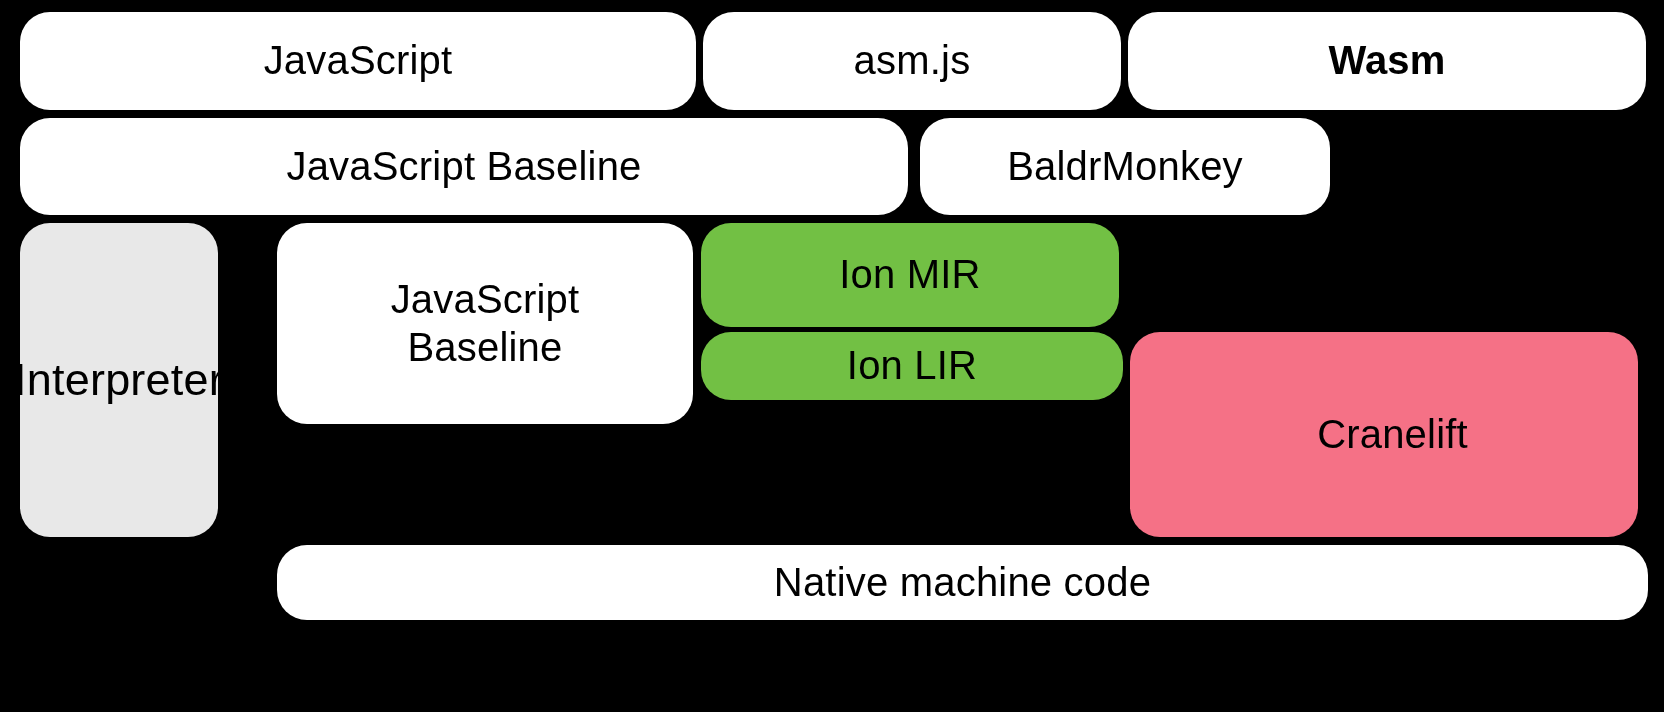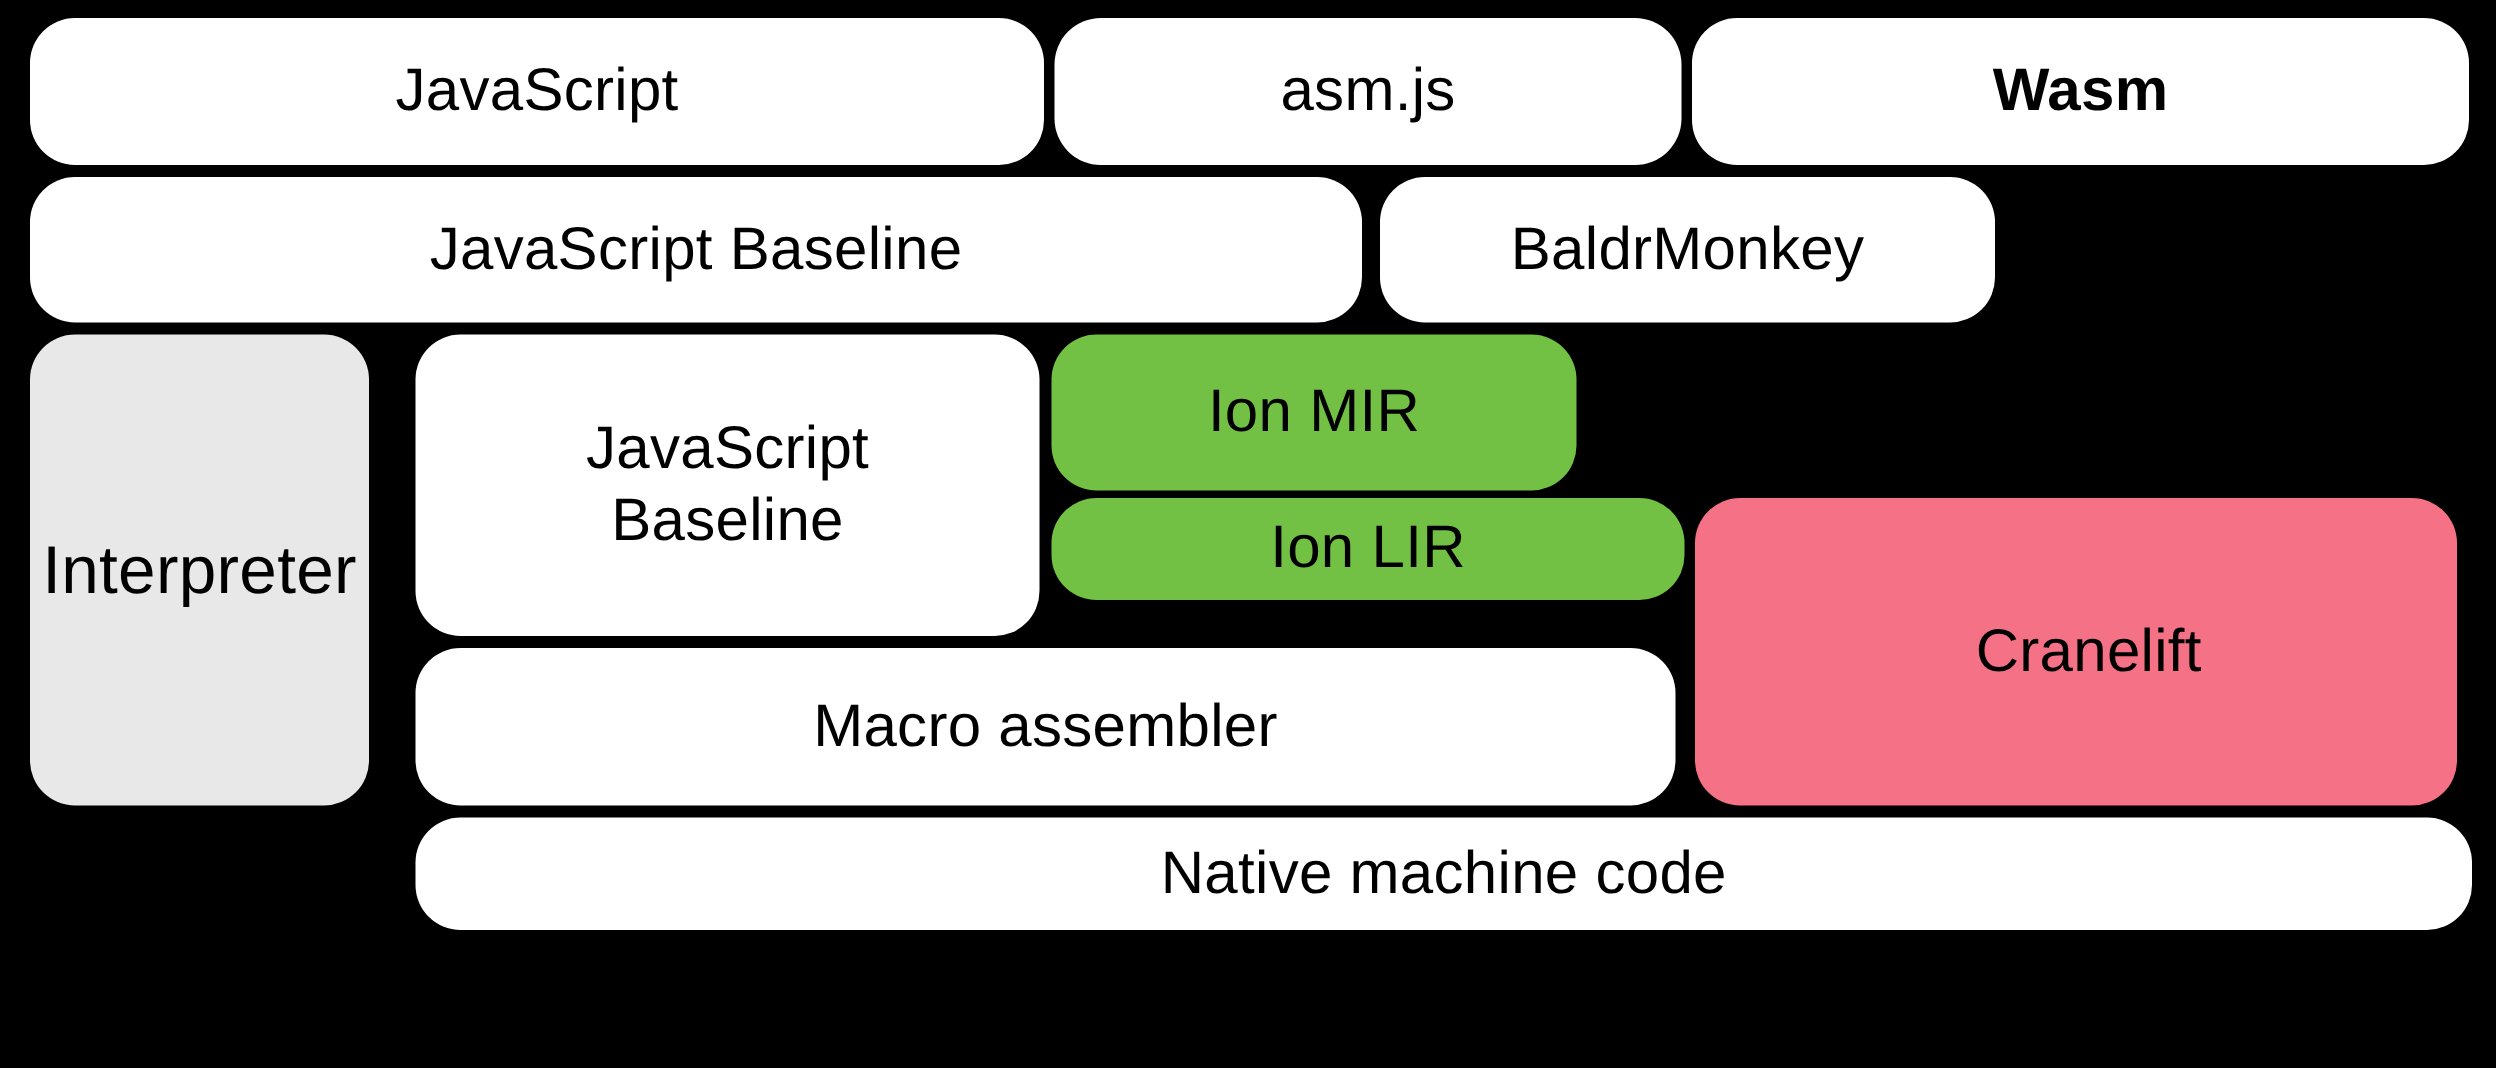--- a/index.html
+++ b/index.html
@@ -44,23 +44,23 @@
   
   .n-javascript      { left: 20px;   top: 12px;  width: 676px;  height: 98px;  }
   .n-asmjs           { left: 703px;  top: 12px;  width: 418px;  height: 98px; border-radius: 31px;  }
   .n-wasm            { left: 1128px; top: 12px;  width: 518px;  height: 98px; font-weight: bold;  }
 
   
   .n-jsbytecode      { left: 20px;   top: 118px; width: 888px;  height: 97px;  }
   .n-baldrmonkey     { left: 920px;  top: 118px; width: 410px;  height: 97px;  }
 
   
-  .n-interpreter     { left: 20px;   top: 223px; width: 226px;  height: 314px; font-size: 45px; }
+  .n-interpreter     { left: 20px;   top: 223px; width: 198px;  height: 314px; font-size: 45px; }
   .n-jsbaseline      { left: 277px;  top: 223px; width: 416px;  height: 201px; }
-  .n-ionmir          { left: 701px;  top: 223px; width: 350px;  height: 104px; }
+  .n-ionmir          { left: 701px;  top: 223px; width: 418px;  height: 104px; }
   .n-ionlir          { left: 701px;  top: 332px; width: 422px;  height: 68px;  }
   .n-cranelift       { left: 1130px; top: 332px; width: 508px;  height: 205px; }
   .n-macroassembler  { left: 277px;  top: 432px; width: 840px;  height: 105px; }
 
   
   .n-nativemachine   { left: 277px;  top: 545px; width: 1371px; height: 75px; }
 </style>
 </head>
 <body>
 
@@ -80,17 +80,16 @@
 
   <div class="node n-jsbaseline">JavaScript
 Baseline</div>
 
   <div class="node green n-ionmir">Ion MIR</div>
 
   <div class="node green n-ionlir">Ion LIR</div>
 
   <div class="node pink n-cranelift">Cranelift</div>
 
-  <div class="node n-macroassembler">Macro assembler</div>
 
   <div class="node n-nativemachine">Native machine code</div>
 
 </div>
 
 </body></html>

